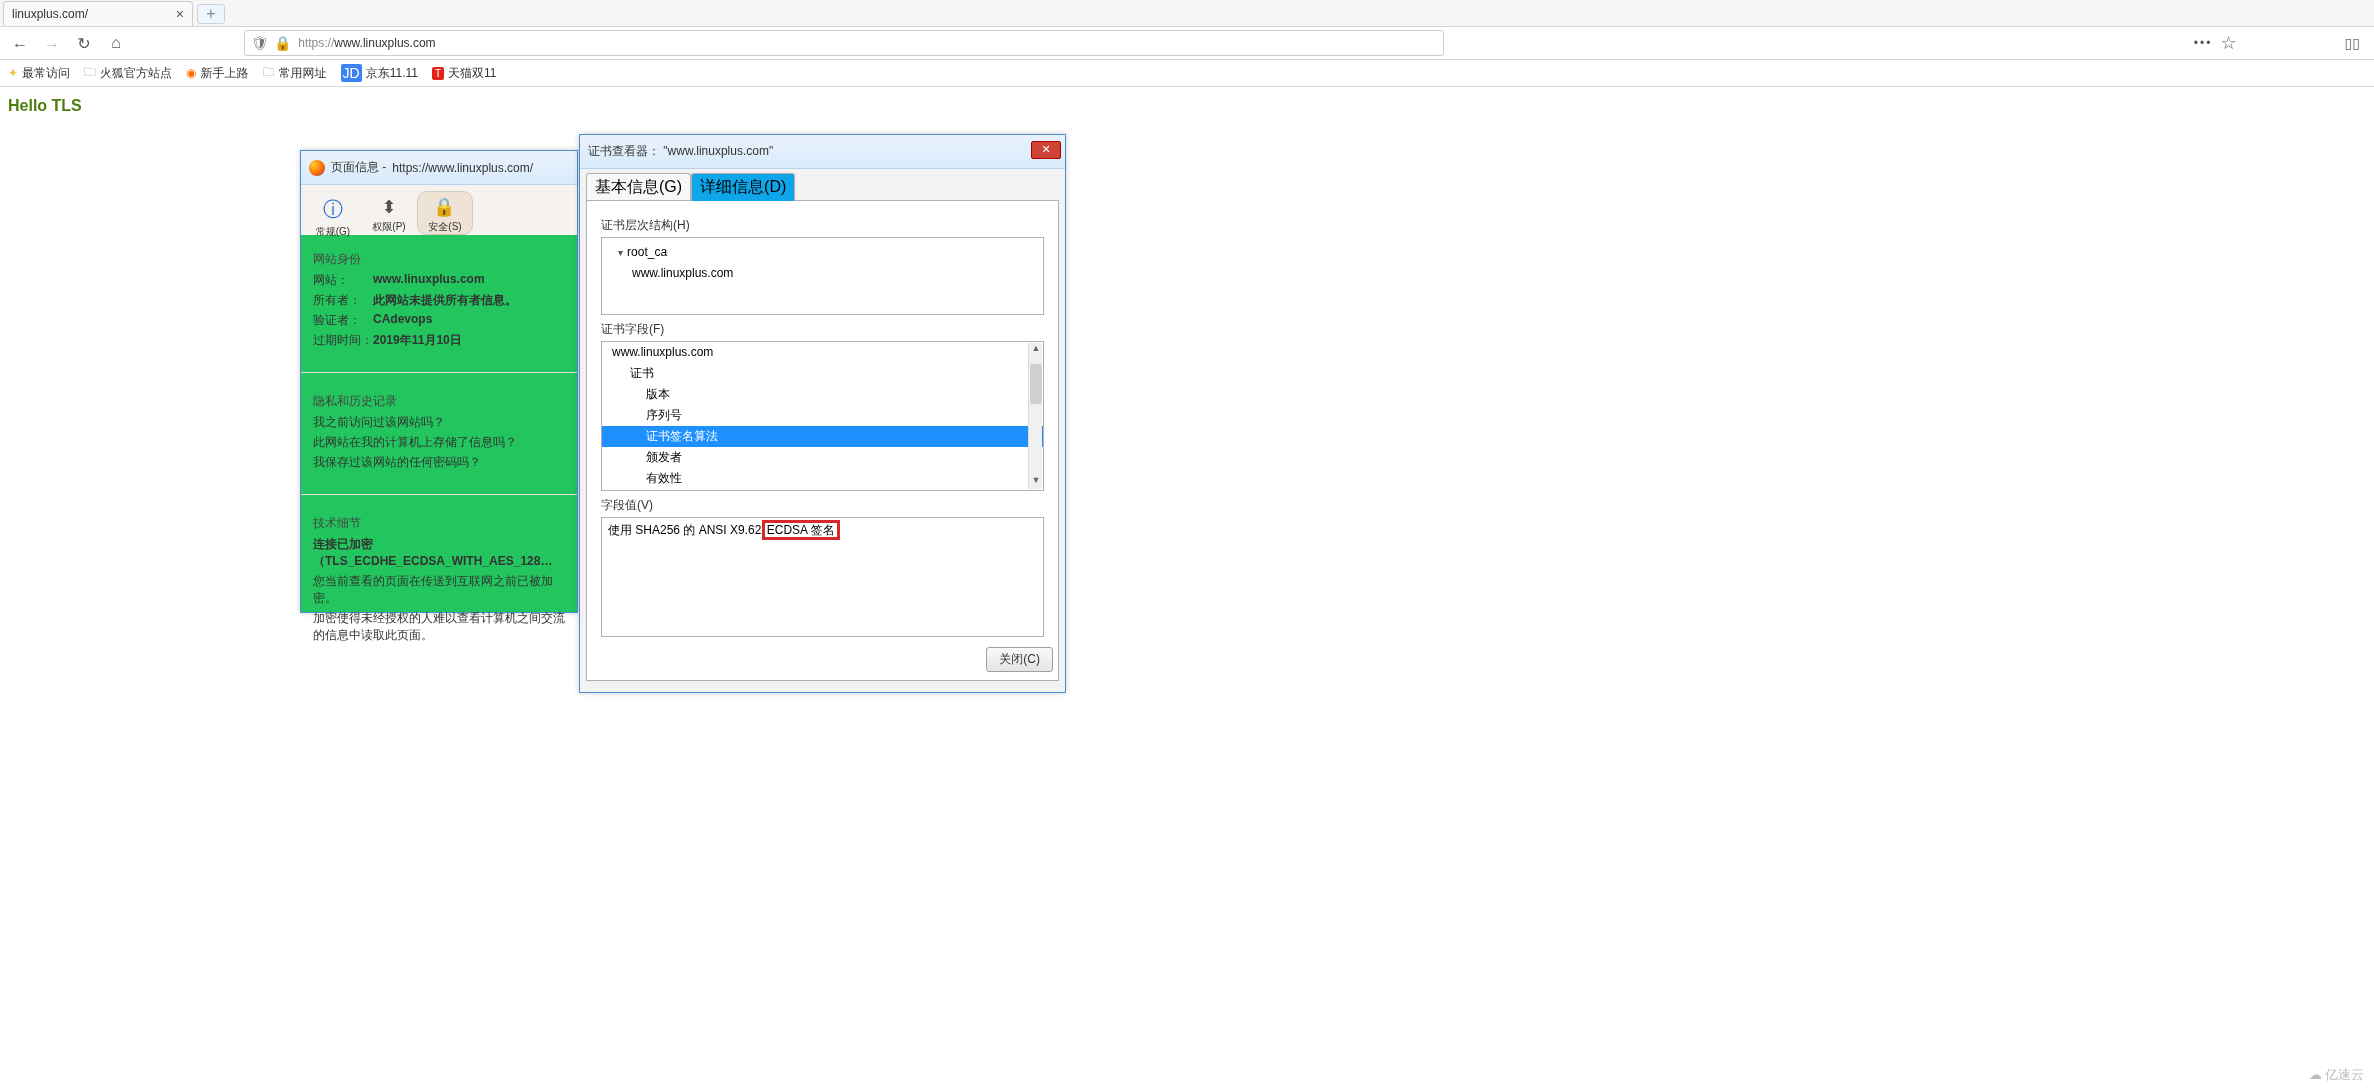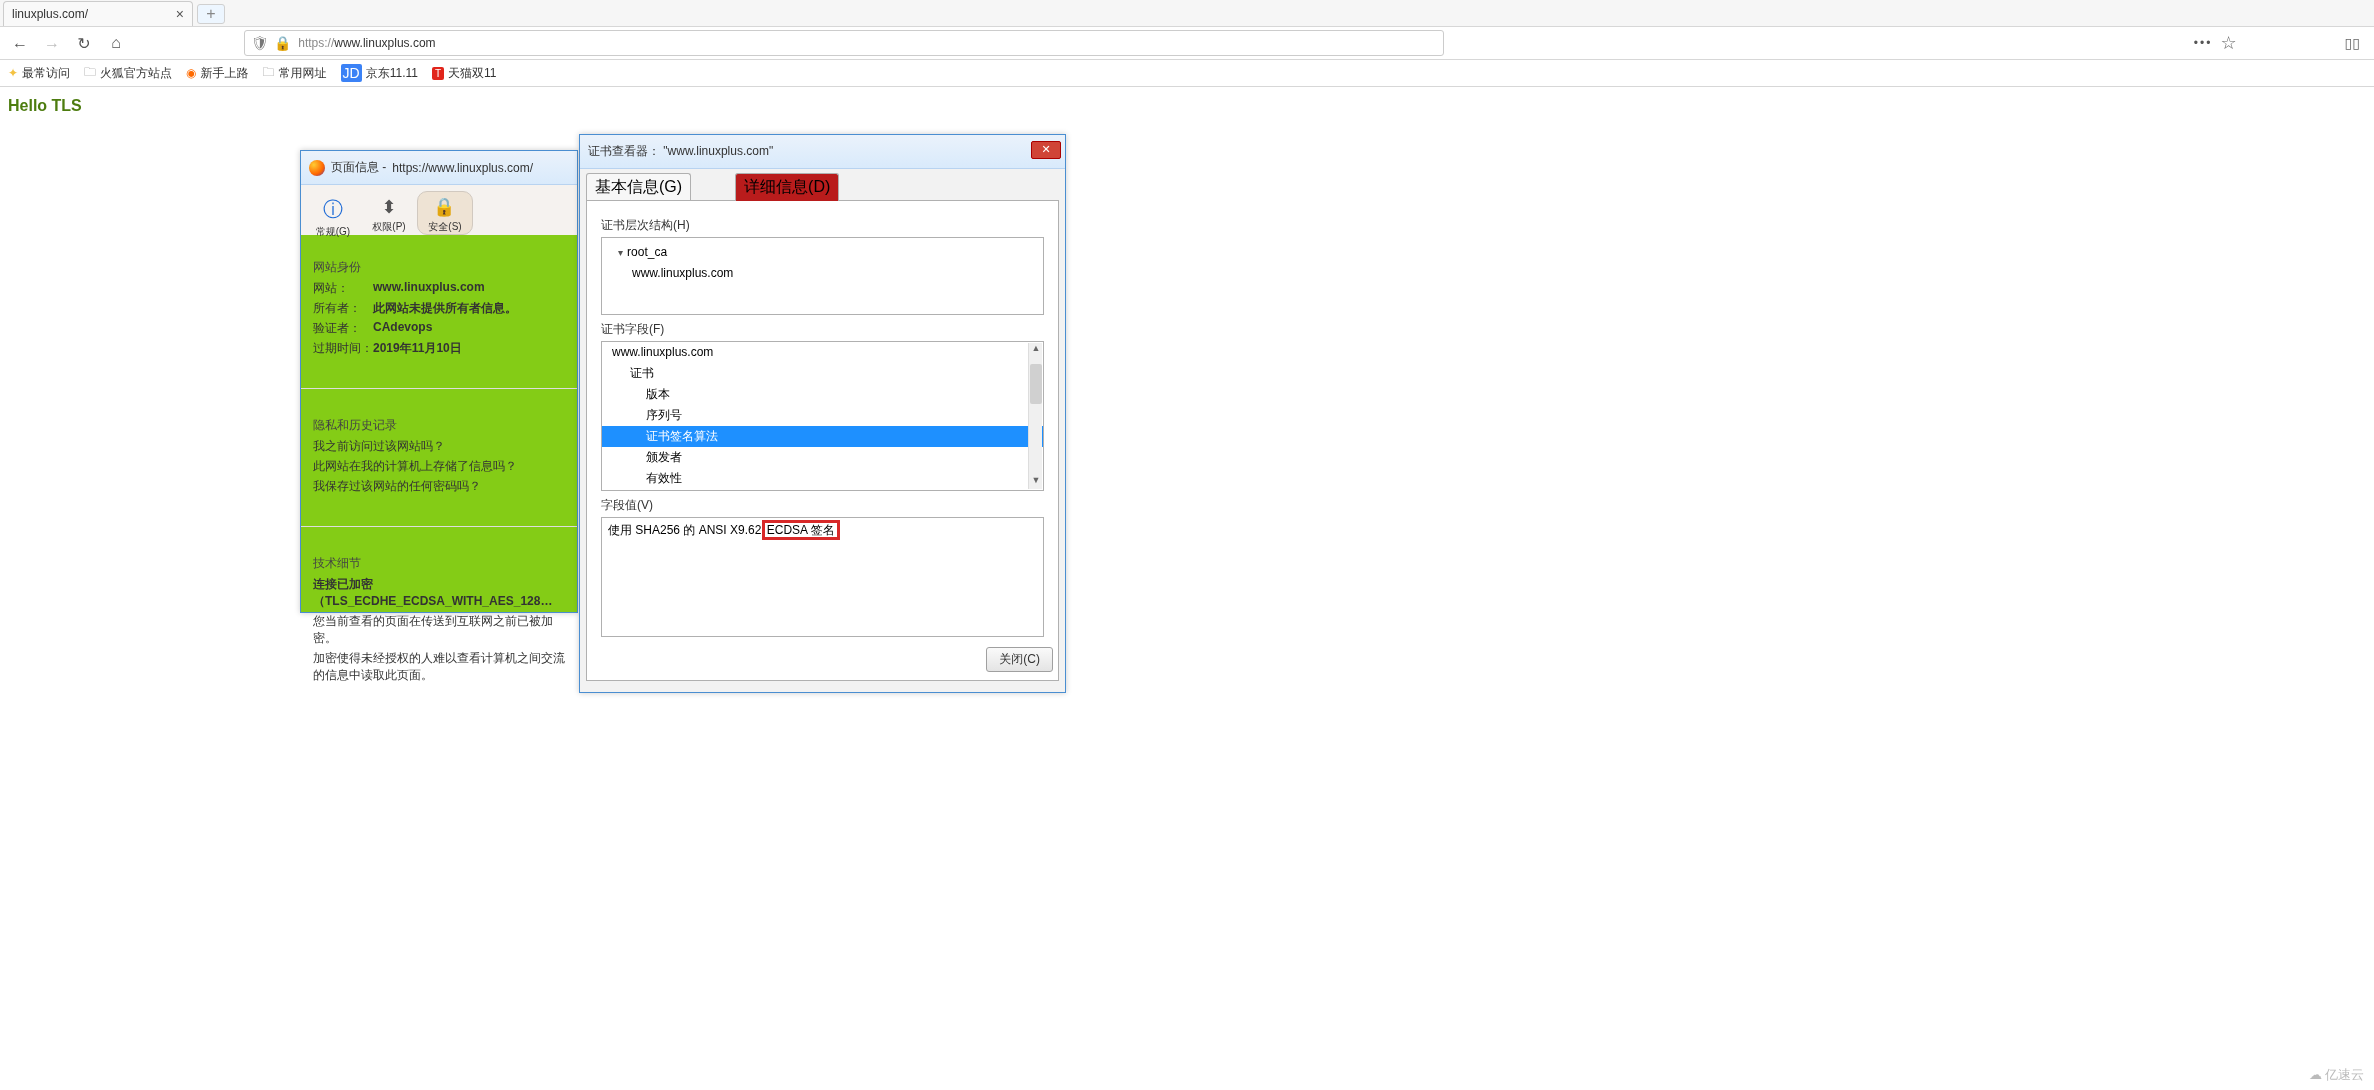--- a/index.html
+++ b/index.html
@@ -31,48 +31,48 @@
 .bm .folder-ic { color: #888; }
 .bm .star-ic { color: #f4c242; }
 .bm .ff-ic { color: #ff6a00; }
 .bm .jd-ic { background:#3b82f6;color:#fff;font-size:14px;padding:1px 2px;border-radius:2px;}
 .bm .tm-ic { background:#e1251b;color:#fff;font-size:10px;padding:1px 3px;border-radius:2px;}
 
 
 .page { padding: 10px 8px; font-size: 16px; color: #4d7c0f; font-weight: bold; }
 
 
-.win { position: absolute; border: 1px solid #4a8ed1; background: #84cc16; box-shadow: 0 0 6px rgba(0,0,0,.2); }
+.win { position: absolute; border: 1px solid #4a8ed1; background: #22c55e; box-shadow: 0 0 6px rgba(0,0,0,.2); }
 .wi1 { left: 300px; top: 150px; width: 278px; height: 463px; }
 .win-titlebar { height: 34px; background: linear-gradient(#eaf2fb,#d9eafb); border-bottom: 1px solid #b8d3f0; display: flex; align-items: center; padding: 0 8px; font-size: 12px; color: #333; gap: 6px; }
 .ff-logo { width:16px;height:16px;border-radius:50%;background:radial-gradient(circle at 30% 30%,#ffcc33,#ff6600 60%,#5a2ea6);}
 .win-tabbar { height: 50px; display: flex; padding: 6px 4px 0; gap: 0; background: #f5f2ef; }
 .win-tab { width: 56px; text-align: center; font-size: 10px; color: #333; padding: 4px 0 2px; border: 1px solid transparent; }
 .win-tab.active { border: 1px solid #d1c9c0; background: #eee3d4; border-radius: 10px; }
 .win-tab .ic { font-size: 18px; display: block; margin-bottom: 2px; }
 .win-tab .ic.info::before { content:"ⓘ"; color:#1e6bd6; font-size:20px; }
 .win-tab .ic.perm::before { content:"⬍"; color:#555; }
 .win-tab .ic.lock::before { content:"🔒"; color:#d8a300; }
 
-.section { padding: 24px 12px; font-size: 12px; color:#333; }
+.section { padding: 16px 12px; font-size: 12px; color:#333; }
 .sec-title { color:#444; font-size:12px; margin-bottom:4px; }
 .kv { display:flex; margin-bottom:3px; }
 .kv .k { width: 60px; color:#333; }
 .kv .v { flex:1; }
 .kv .v.b { font-weight: bold; }
 .sec-line { margin-bottom:3px; }
 .hr { height:1px; background:#ddd; margin: 4px 0; }
 
 
 .wi2 { left: 579px; top: 134px; width: 487px; height: 559px; background:#f2f2f2;}
 .wi2 .win-titlebar { justify-content: flex-start; position: relative; }
 .wi2 .close-btn { position:absolute; right:4px; top:6px; width:30px; height:18px; background:#d04437; border:1px solid #a00; color:#fff; text-align:center; line-height:15px; font-size:11px; border-radius:2px;}
 .cert-tabs { display:flex; margin:4px 6px 0; }
 .cert-tab { border:1px solid #b0b0b0; border-bottom:none; background:#f7f7f7; padding:3px 8px; font-size:16px; border-top-left-radius:3px; border-top-right-radius:3px; }
-.cert-tab.active { background:#b91c1c; position:relative; z-index:2;margin-left:44px; }
+.cert-tab.active { background:#0ea5e9; position:relative; z-index:2; }
 .cert-body { margin:0 6px 6px; border:1px solid #b0b0b0; background:#fff; height: 481px; padding: 10px 14px 8px; position: relative; margin-top:-1px;}
 .fieldset-label { font-size:12px; color:#333; margin: 6px 0 3px; }
 .box { border:1px solid #b0b0b0; background:#fff; font-size:12px; position: relative; }
 .hierbox { height: 78px; padding: 4px 6px; }
 .tree-item { padding-left: 10px; line-height: 20px; }
 .tree-item .twisty::before { content:"▾"; margin-right:4px; color:#555; font-size:10px; }
 .tree-child { padding-left: 24px; line-height:20px; }
 
 .fieldsbox { height: 150px; padding: 0; overflow: hidden; }
 .fieldsbox .scrollbar { position:absolute; right:1px; top:1px; bottom:1px; width:14px; background:#f0f0f0; border-left:1px solid #ddd;}

